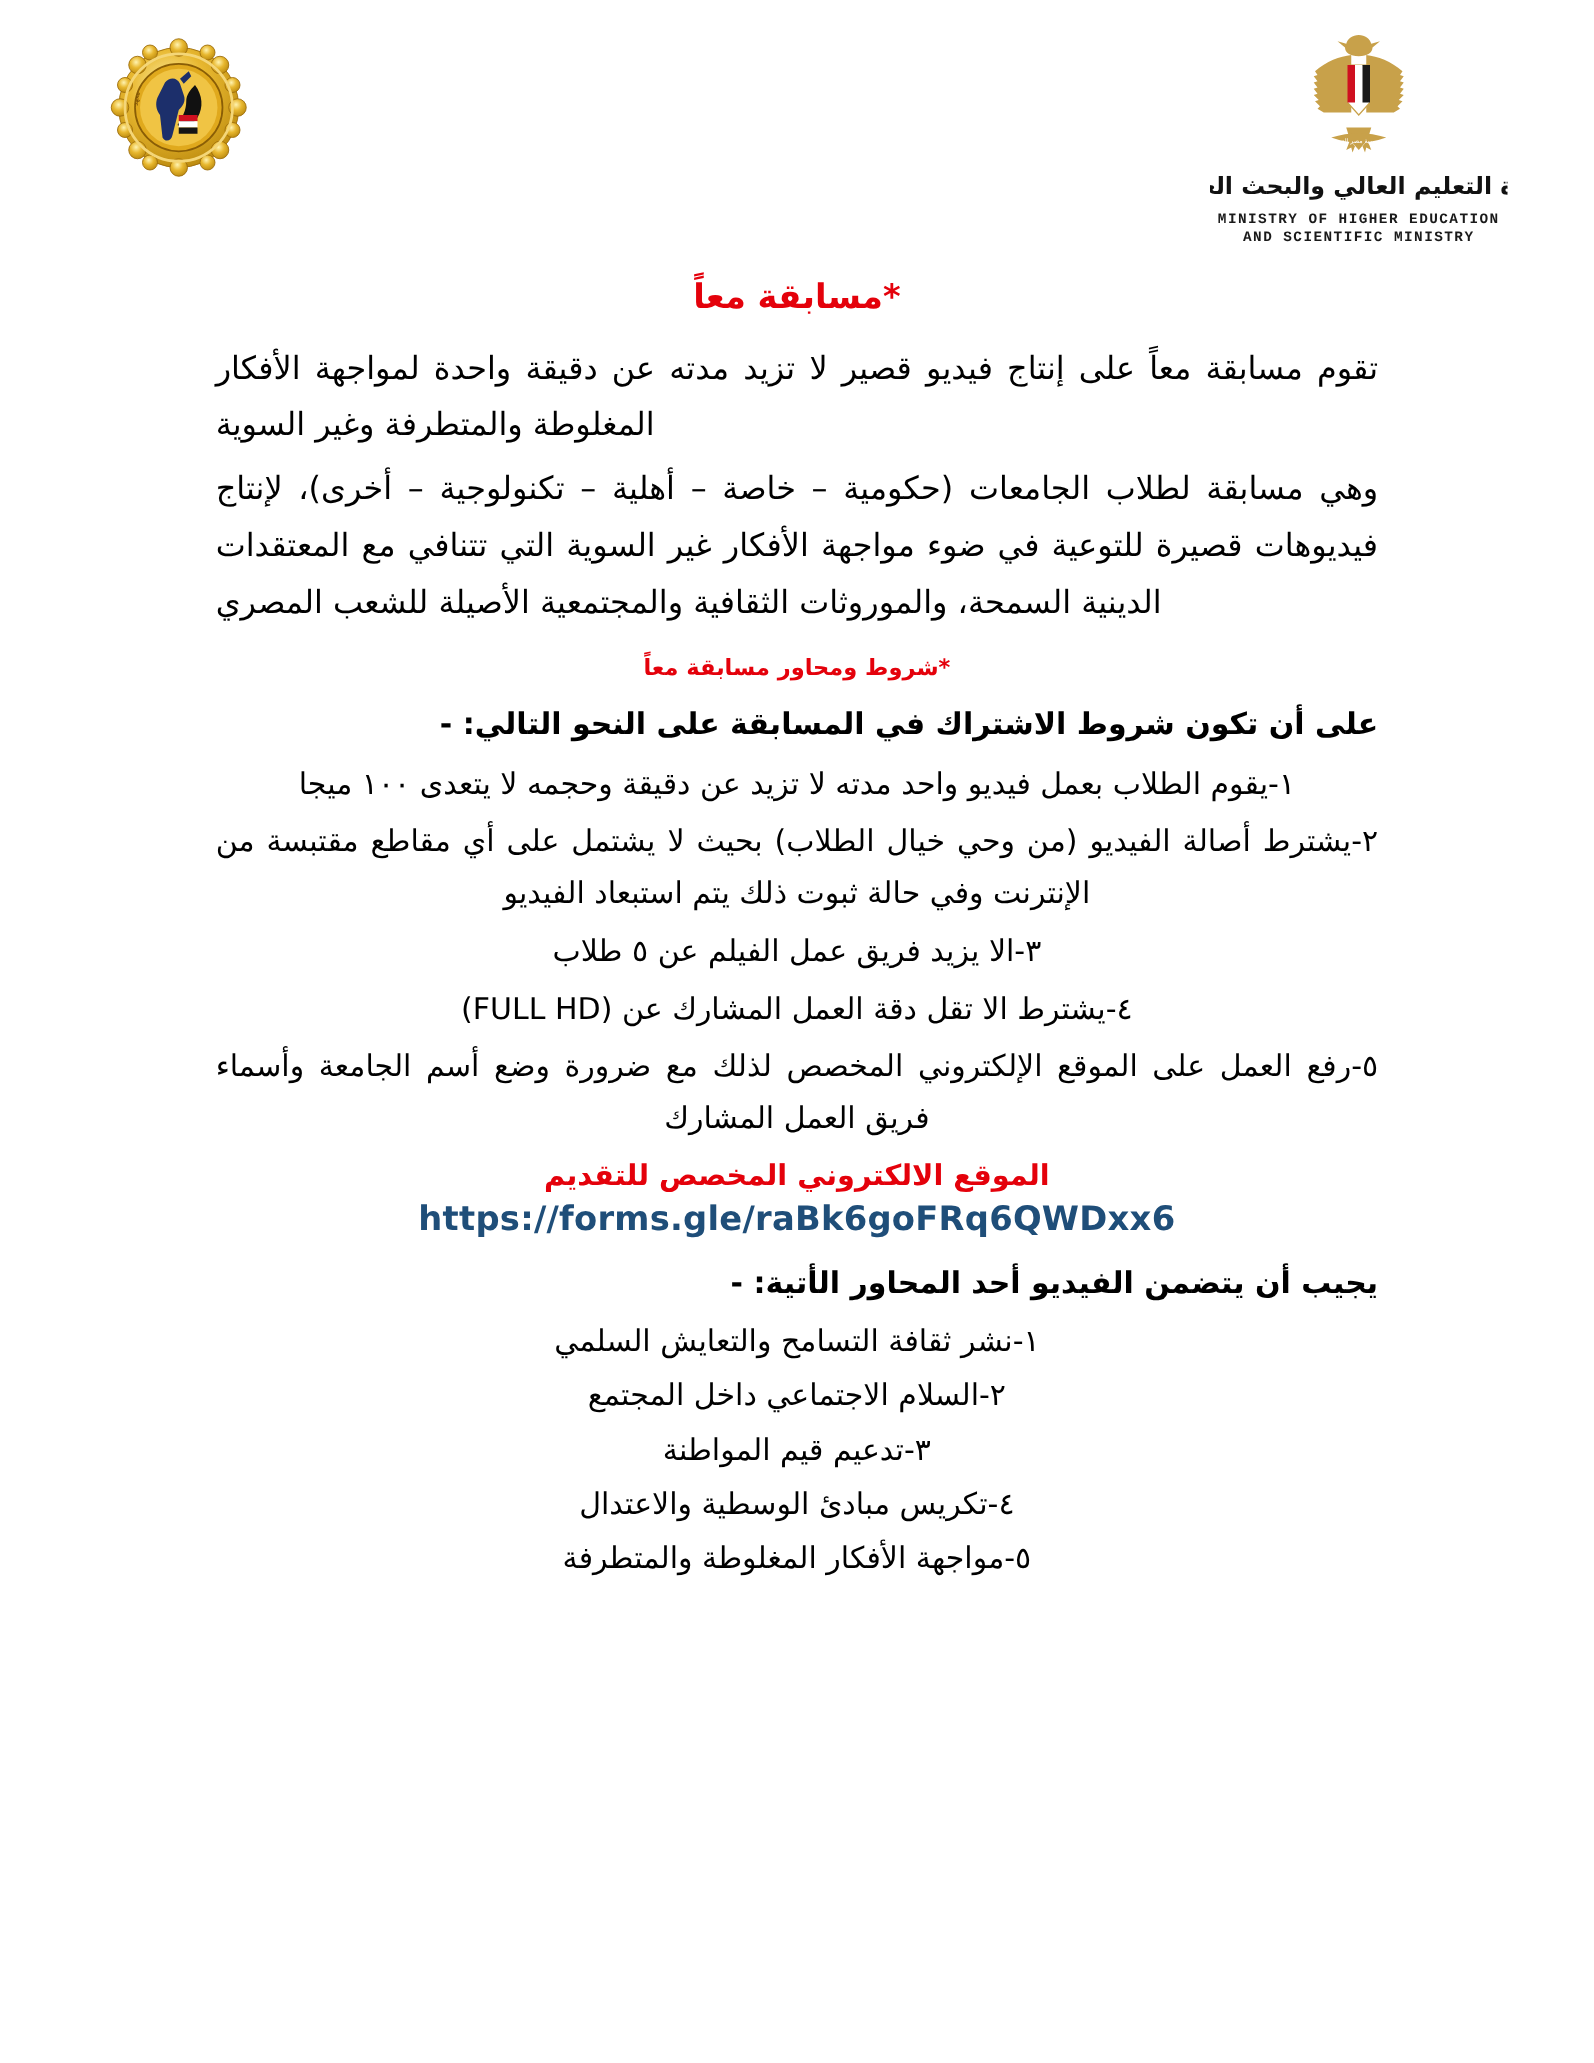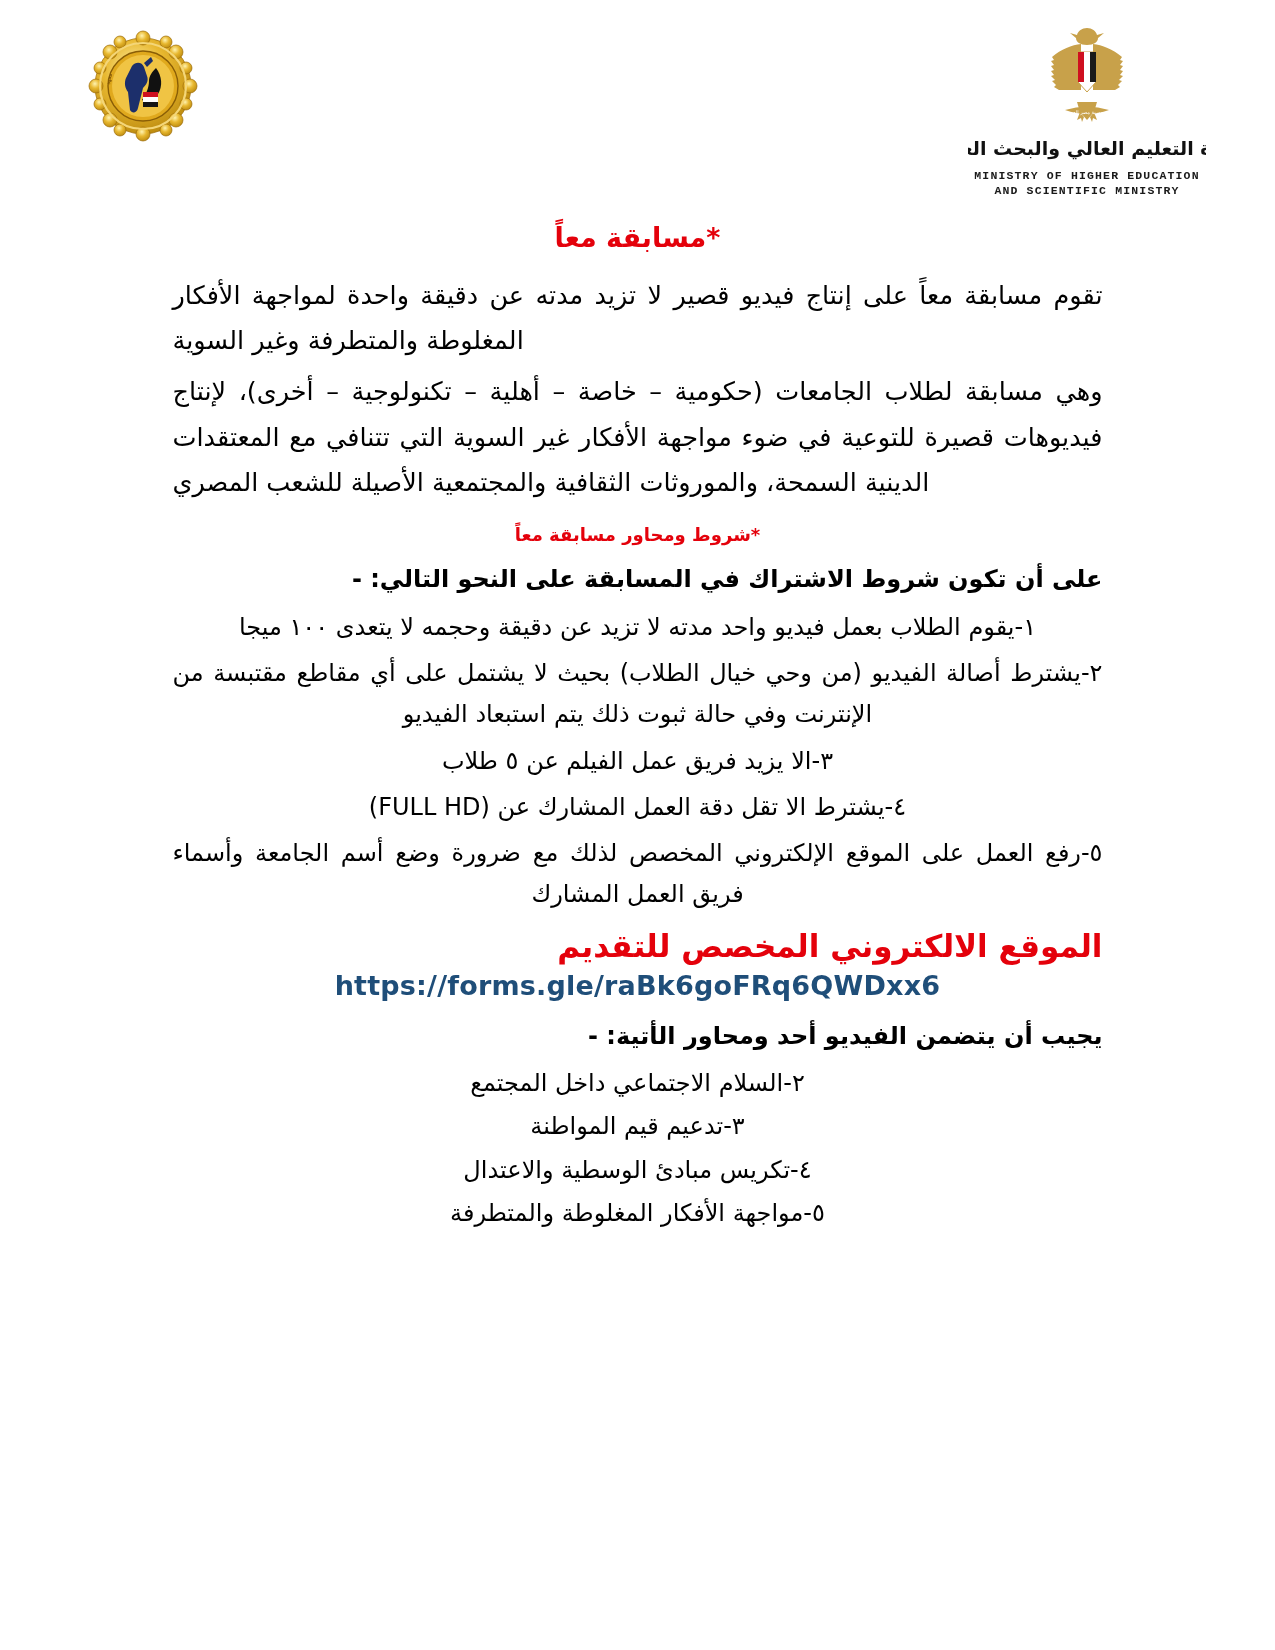--- a/index.html
+++ b/index.html
@@ -134,22 +134,22 @@
     margin-bottom: 2px;
   }
   .list li.wrap {
     text-align: justify;
     text-align-last: center;
   }
 
   .red-label {
     color: #e4010b;
     font-weight: 700;
-    font-size: 31px;
-    text-align: right;
+    font-size: 23px;
+    text-align: center;
     margin: 12px 0 6px 0;
     direction: rtl;
   }
 
   .url {
     color: #1f4e79;
     font-weight: 700;
     font-size: 27px;
     text-align: center;
     direction: ltr;
@@ -279,23 +279,24 @@
       <li class="wrap">٢-يشترط أصالة الفيديو (من وحي خيال الطلاب) بحيث لا يشتمل على أي مقاطع مقتبسة من الإنترنت وفي حالة ثبوت ذلك يتم استبعاد الفيديو</li>
       <li>٣-الا يزيد فريق عمل الفيلم عن ٥ طلاب</li>
       <li>٤-يشترط الا تقل دقة العمل المشارك عن (FULL HD)</li>
       <li class="wrap">٥-رفع العمل على الموقع الإلكتروني المخصص لذلك مع ضرورة وضع أسم الجامعة وأسماء فريق العمل المشارك</li>
     </ul>
 
     <div class="red-label">الموقع الالكتروني المخصص للتقديم</div>
 
     <a class="url" href="#">https://forms.gle/raBk6goFRq6QWDxx6</a>
 
-    <div class="bold-head">يجيب أن يتضمن الفيديو أحد ومحاور الأتية: -</div>
+    <div class="bold-head">يجيب أن يتضمن الفيديو أحد المحاور الأتية: -</div>
 
     <ul class="list tight">
+      <li>١-نشر ثقافة التسامح والتعايش السلمي</li>
       <li>٢-السلام الاجتماعي داخل المجتمع</li>
       <li>٣-تدعيم قيم المواطنة</li>
       <li>٤-تكريس مبادئ الوسطية والاعتدال</li>
       <li>٥-مواجهة الأفكار المغلوطة والمتطرفة</li>
     </ul>
 
   </div>
 </div>
 
 </body></html>

